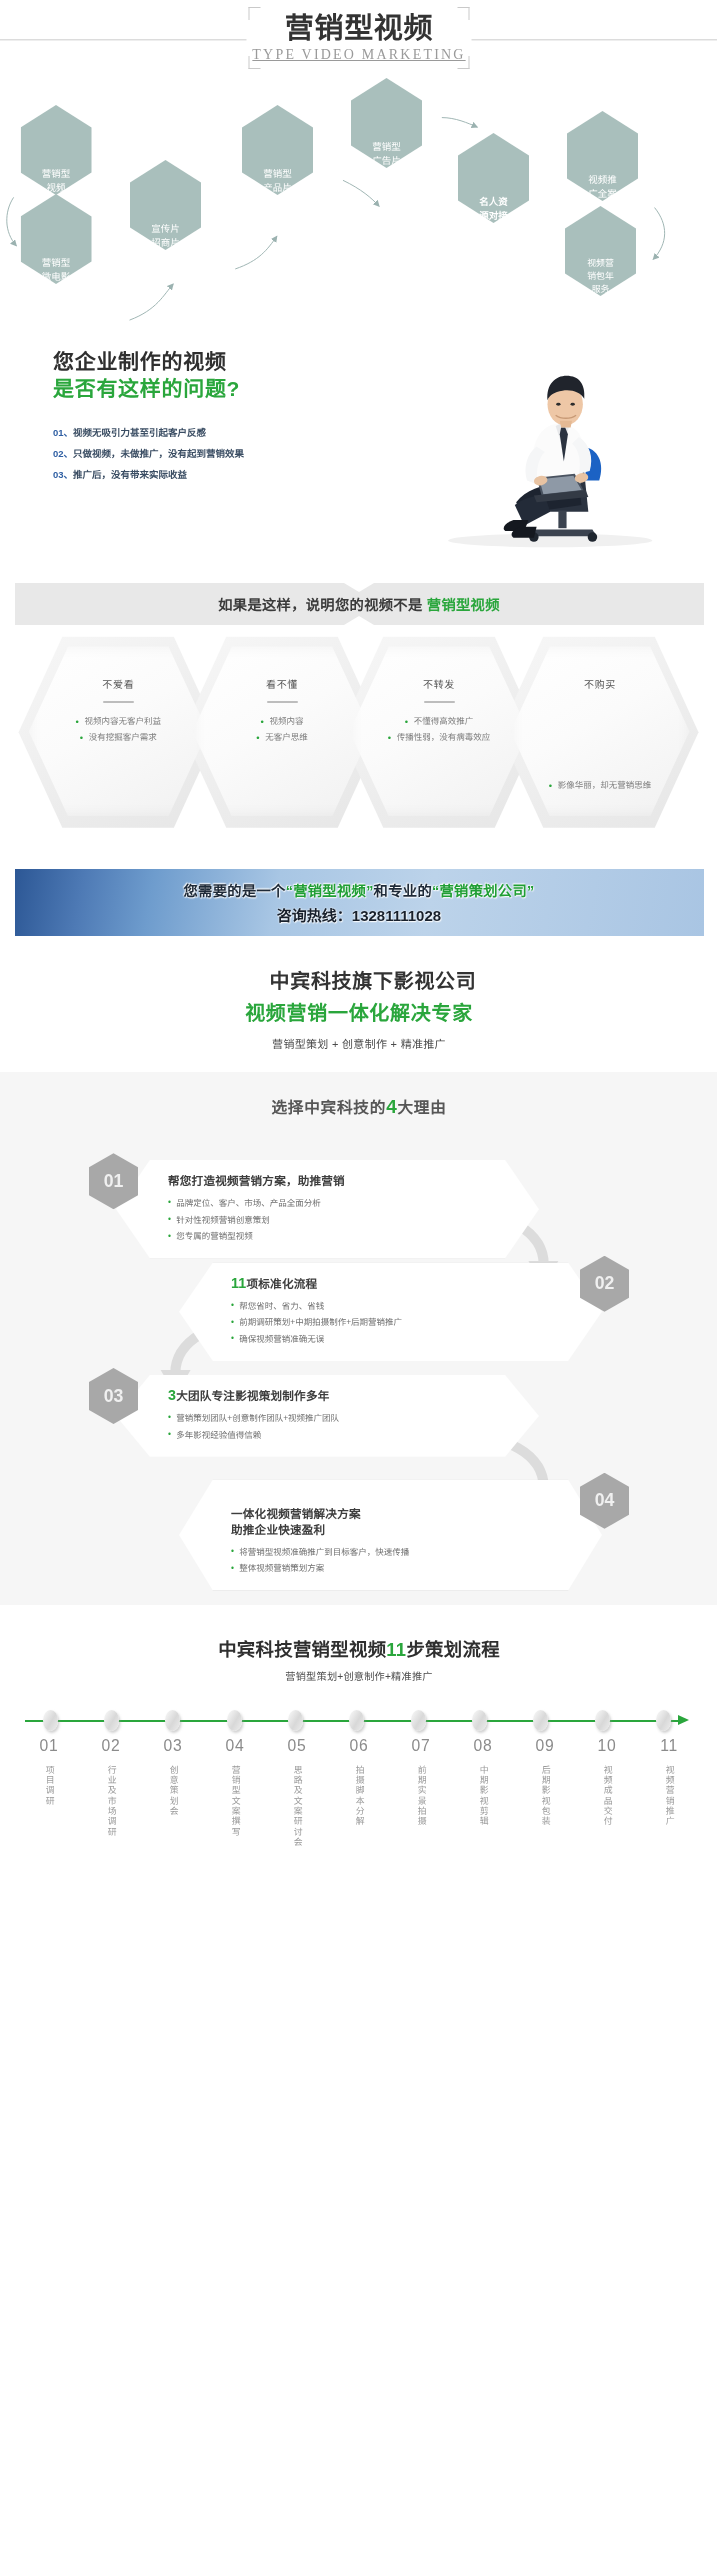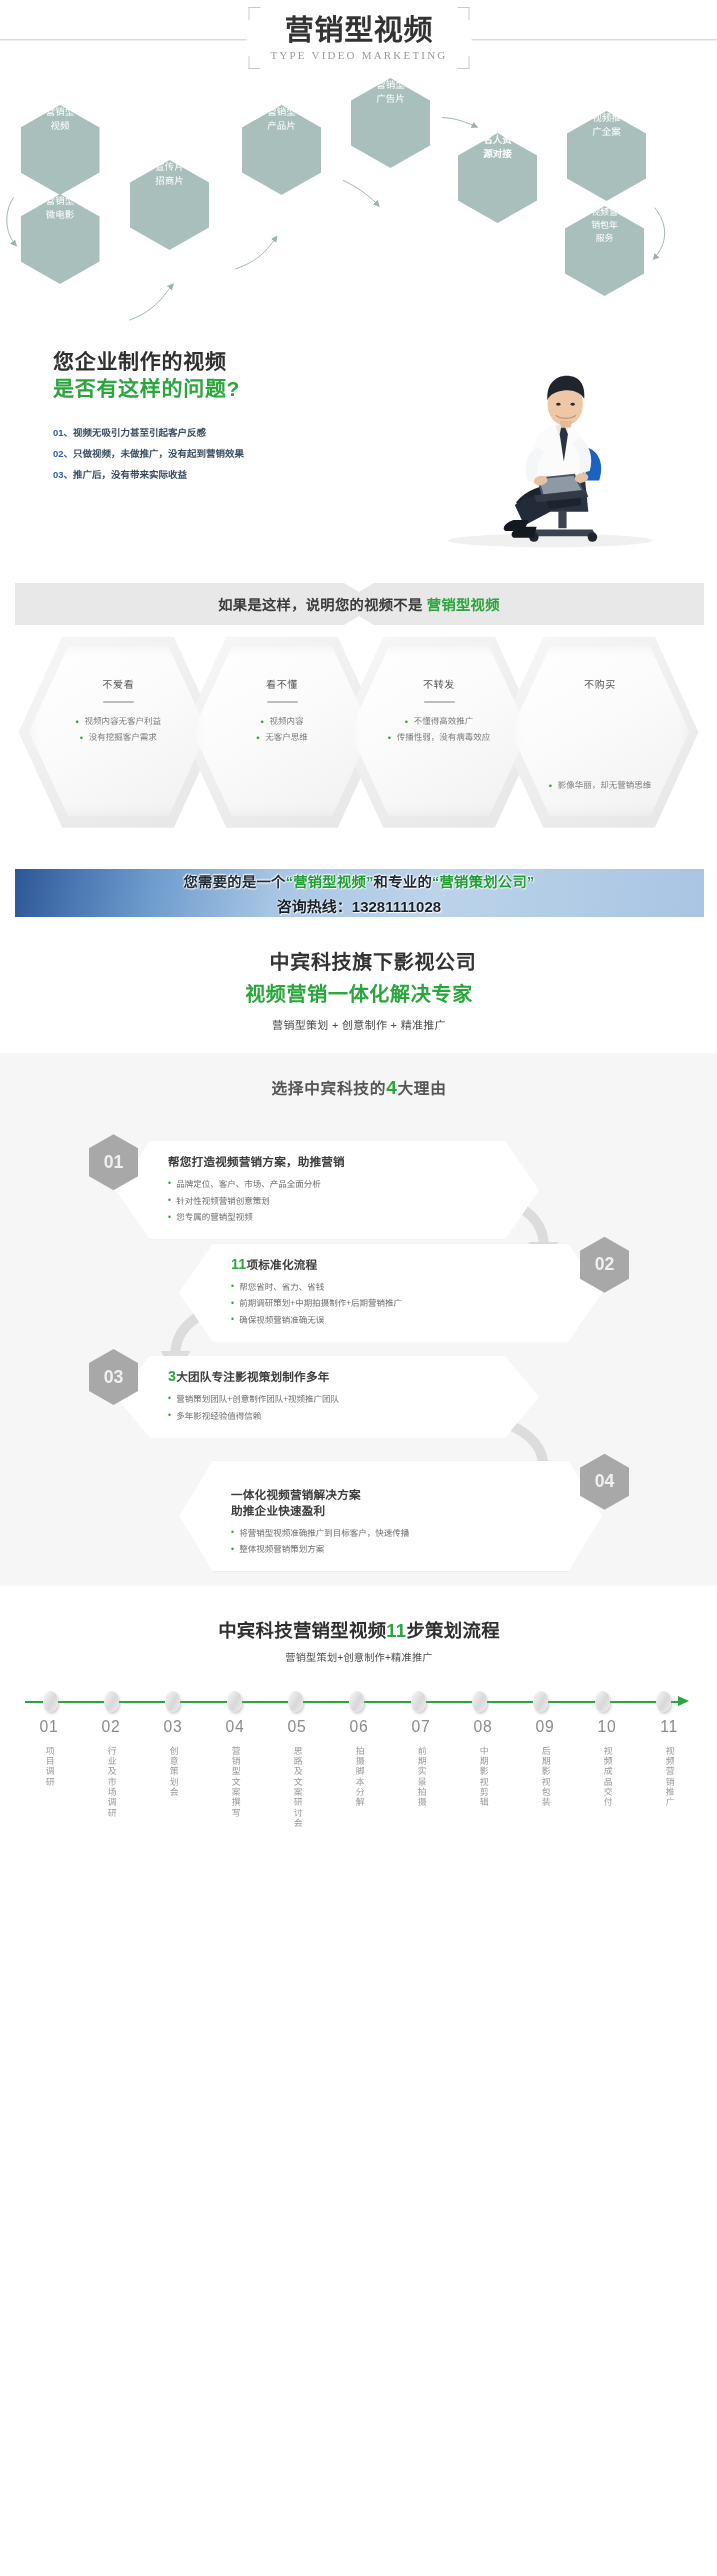--- a/index.html
+++ b/index.html
@@ -20,28 +20,28 @@
     position:absolute; left:50%; top:4.1px; transform:translateX(-50%);
     width:225px; height:68px; background:#fff; z-index:2;
     display:flex; flex-direction:column; align-items:center; justify-content:center;
   }
   .hdr-corner { position:absolute; width:12.3px; height:12.3px; }
   .hdr-corner.tl { left:2px; top:3.4px; border-left:0.7px solid #c9c9c9; border-top:0.7px solid #c9c9c9; }
   .hdr-corner.tr { right:2px; top:3.4px; border-right:0.7px solid #c9c9c9; border-top:0.7px solid #c9c9c9; }
   .hdr-corner.bl { left:2px; bottom:3.4px; border-left:0.7px solid #c9c9c9; border-bottom:0.7px solid #c9c9c9; }
   .hdr-corner.br { right:2px; bottom:3.4px; border-right:0.7px solid #c9c9c9; border-bottom:0.7px solid #c9c9c9; }
   .hdr-cn { font-size:29px; font-weight:bold; color:#333; letter-spacing:0.7px; line-height:1.05; }
-  .hdr-en { font-family:"Liberation Serif","DejaVu Serif",serif; font-size:11px; color:#9a9a9a; letter-spacing:2.2px; margin-top:4px; }
+  .hdr-en { font-family:"Liberation Serif","DejaVu Serif",serif; font-size:14px; color:#9a9a9a; letter-spacing:2.2px; margin-top:4px;text-decoration:underline; }
 
   
   .sec-hex { position:relative; height:266px; }
   .hex {
-    position:absolute; width:79px; height:90px; background:#a9bfbc;
+    position:absolute; width:71px; height:90px; background:#a9bfbc;
     clip-path:polygon(50% 0%,100% 25%,100% 75%,50% 100%,0% 75%,0% 25%);
-    display:flex; align-items:flex-start; justify-content:center;
+    display:flex; align-items:flex-end; justify-content:center;
     color:#fff; font-size:9.5px; line-height:1.45; text-align:center;
     filter:drop-shadow(2px 2.7px 4.1px rgba(140,150,150,.35));
   }
   .hex span { display:block; }
   .arrow-svg { position:absolute; left:0; top:0; width:718px; height:266px; pointer-events:none; }
 
   
   .sec-question { position:relative; height:225px; }
   .q-inner { position:absolute; left:53px; top:4px; width:286px; z-index:3; }
   .q-l1 { font-size:21px; font-weight:bold; color:#2f2f2f; letter-spacing:0.7px; line-height:1.3; }
@@ -86,21 +86,21 @@
     background:linear-gradient(150deg,#f7f7f7,#e6e6e6);
     clip-path:polygon(22% 0%,78% 0%,100% 50%,78% 100%,22% 100%,0% 50%);
     filter:drop-shadow(1.4px 2px 4.8px rgba(120,120,120,.25));
   }
   .hc-title { font-size:10px; color:#555; font-weight:normal; letter-spacing:0.7px; }
   .hc-div { width:31px; height:2px; background:#bdbdbd; margin:9.5px 0 11px; border-radius:1.4px; }
   .hc-li { font-size:8.5px; color:#7d7d7d; line-height:1.85; position:relative; padding-left:8.9px; max-width:109px; }
   .hc-li:before { content:"•"; position:absolute; left:0; top:-0.7px; color:#2aa63c; font-size:9.5px; }
 
   
-  .sec-blue { width:689px; margin:9.5px auto 0; height:48px;
+  .sec-blue { width:689px; margin:9.5px auto 0; height:67px;
     background:linear-gradient(100deg,#2c5795 0%,#4e7ab5 10%,#6e9ccd 20%,#a8c6e4 38%,#bcd3ea 60%,#a9c5e3 100%);
     display:flex; flex-direction:column; align-items:center; justify-content:center; gap:4.1px; }
   .bb-l1 { font-size:14.3px; font-weight:bold; color:#1e2a38; letter-spacing:0.3px;
            text-shadow:0 0 2px #fff,0.7px 0.7px 1.4px #fff,-0.7px -0.7px 1.4px #fff; }
   .bb-l1 .q { color:#1f9e34; }
   .bb-l2 { font-size:15px; font-weight:bold; color:#18202c; text-shadow:0 0 2px #fff,0.7px 0.7px 1.4px #fff; }
 
   
   .sec-company { padding:29px 0 20.5px; text-align:center; }
   .co-l1 { font-size:20px; font-weight:bold; color:#333; letter-spacing:0.7px;padding-left:28px; }

